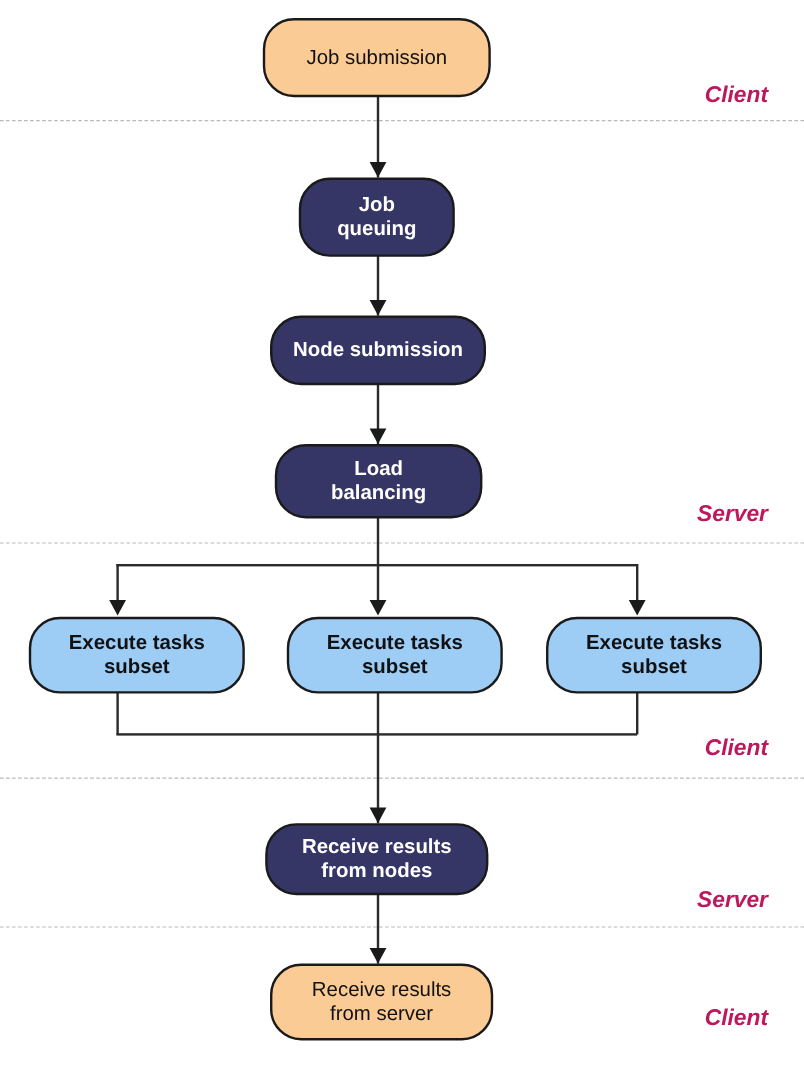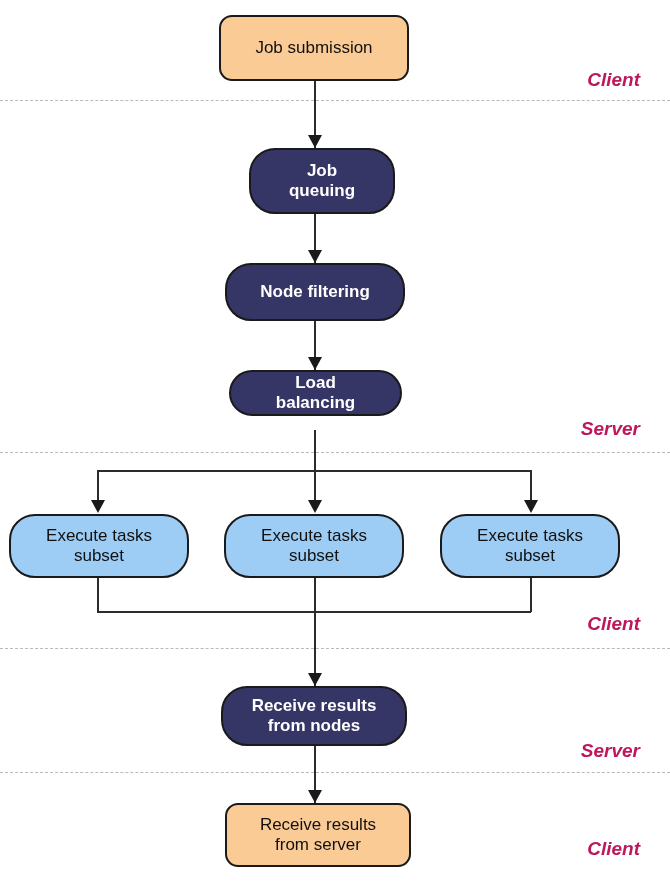--- a/index.html
+++ b/index.html
@@ -47,33 +47,33 @@
     text-align: center;
     line-height: 1.18;
     white-space: pre-line;
     z-index: 3;
   }
   .node.peach {
     background: #fbcb96;
     color: #111111;
     font-size: 17px;
     font-weight: normal;
-    border-radius: 13px;
   }
   .node.navy {
     background: #353566;
     color: #ffffff;
     font-size: 17px;
     font-weight: bold;
   }
   .node.sky {
     background: #9dccf5;
     color: #111111;
     font-size: 17px;
-    font-weight: normal;
+    font-weight: bold;
+    margin-left: 15px;
   }
   
   .vline {
     position: absolute;
     width: 0;
     border-left: 2px solid #2b2b2b;
     z-index: 1;
   }
   .hline {
     position: absolute;
@@ -136,26 +136,26 @@
   <div class="vline" style="left:530px; top:576px; height:36px;"></div>
   <div class="hline" style="left:97px; top:611px; width:434px;"></div>
   <div class="vline" style="left:314px; top:576px; height:110px;"></div>
   <div class="arrowhead" style="left:308px; top:673px;"></div>
 
   <div class="vline" style="left:314px; top:745px; height:58px;"></div>
   <div class="arrowhead" style="left:308px; top:790px;"></div>
 
   <div class="node peach" style="left:219px; top:15px; width:190px; height:66px;">Job submission</div>
 
-  <div class="node navy" style="left:249px; top:148px; width:146px; height:66px;">Job
+  <div class="node navy" style="left:249px; top:148px; width:130px; height:66px;">Job
 queuing</div>
 
-  <div class="node navy" style="left:225px; top:263px; width:180px; height:58px;">Node filtering</div>
+  <div class="node navy" style="left:225px; top:263px; width:180px; height:58px;">Node submission</div>
 
-  <div class="node navy" style="left:229px; top:370px; width:173px; height:46px;">Load
+  <div class="node navy" style="left:229px; top:370px; width:173px; height:62px;">Load
 balancing</div>
 
   <div class="node sky" style="left:9px; top:514px; width:180px; height:64px;">Execute tasks
 subset</div>
 
   <div class="node sky" style="left:224px; top:514px; width:180px; height:64px;">Execute tasks
 subset</div>
 
   <div class="node sky" style="left:440px; top:514px; width:180px; height:64px;">Execute tasks
 subset</div>

